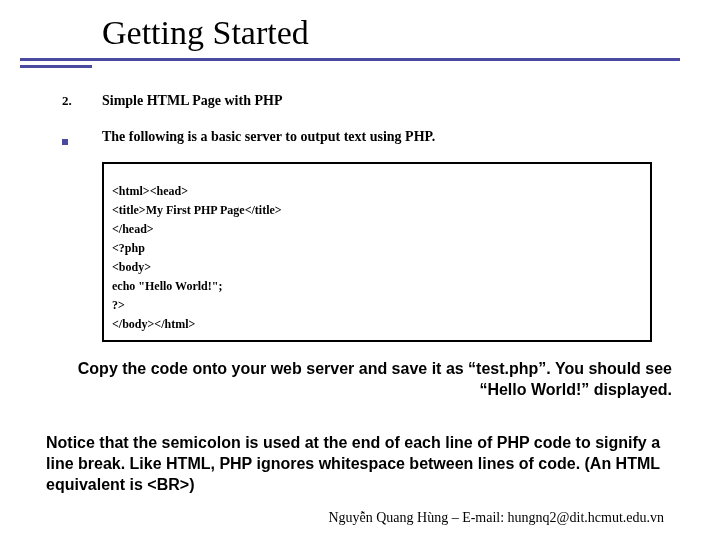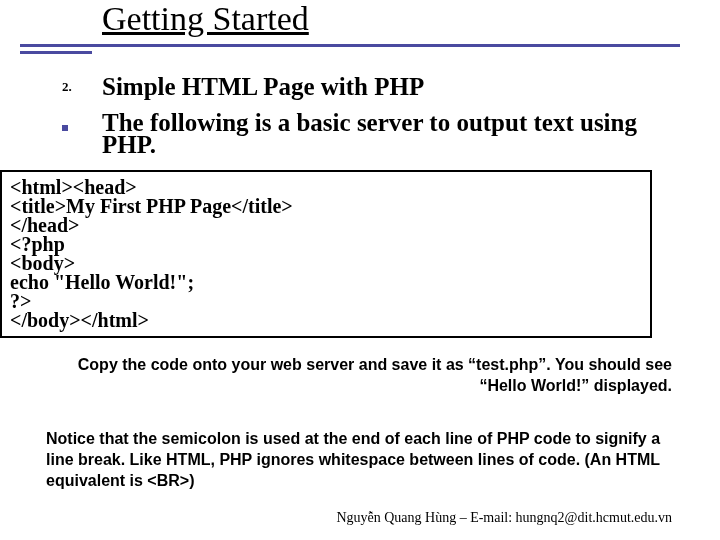--- a/index.html
+++ b/index.html
@@ -13,21 +13,21 @@
     overflow: hidden;
   }
   .slide {
     position: relative;
     width: 720px;
     height: 540px;
     box-sizing: border-box;
   }
   .title-area {
     position: relative;
-    text-decoration: underline;
+    padding-top: 14px;
   }
   .title-text {
     font-size: 34px;
     font-weight: 400;
     margin-left: 102px;
   }
   .rule-stack {
     margin-top: 6px;
   }
   .rule-long {
@@ -62,51 +62,52 @@
   }
   .square-bullet {
     display: inline-block;
     width: 6px;
     height: 6px;
     background: #4a4aa0;
     vertical-align: middle;
     margin-top: 7px;
   }
   .row-text {
-    font-size: 25px;
+    font-size: 14px;
     font-weight: 700;
     line-height: 22px;
     flex: 1;
     padding-right: 50px;
   }
   .code-box {
+    margin-left: 102px;
     margin-right: 68px;
     border: 2px solid #000;
-    padding: 6px 8px 6px 8px;
+    padding: 18px 8px 6px 8px;
     font-family: "Times New Roman", Times, serif;
-    font-size: 20px;
+    font-size: 12px;
     line-height: 19px;
     font-weight: 700;
   }
   .code-line {
     white-space: pre-wrap;
   }
   .para {
     font-family: Arial, Helvetica, sans-serif;
     font-size: 16px;
     font-weight: 700;
     line-height: 21px;
     margin-left: 46px;
     margin-right: 48px;
   }
   .para.first { margin-top: 16px; text-align: right; }
   .para.second { margin-top: 32px; }
   .footer {
     position: absolute;
-    right: 48px;
+    right: 56px;
     bottom: 14px;
     font-family: "Times New Roman", Times, serif;
     font-size: 14px;
     color: #000;
   }
 </style>
 </head>
 <body>
 
 <div class="slide">

